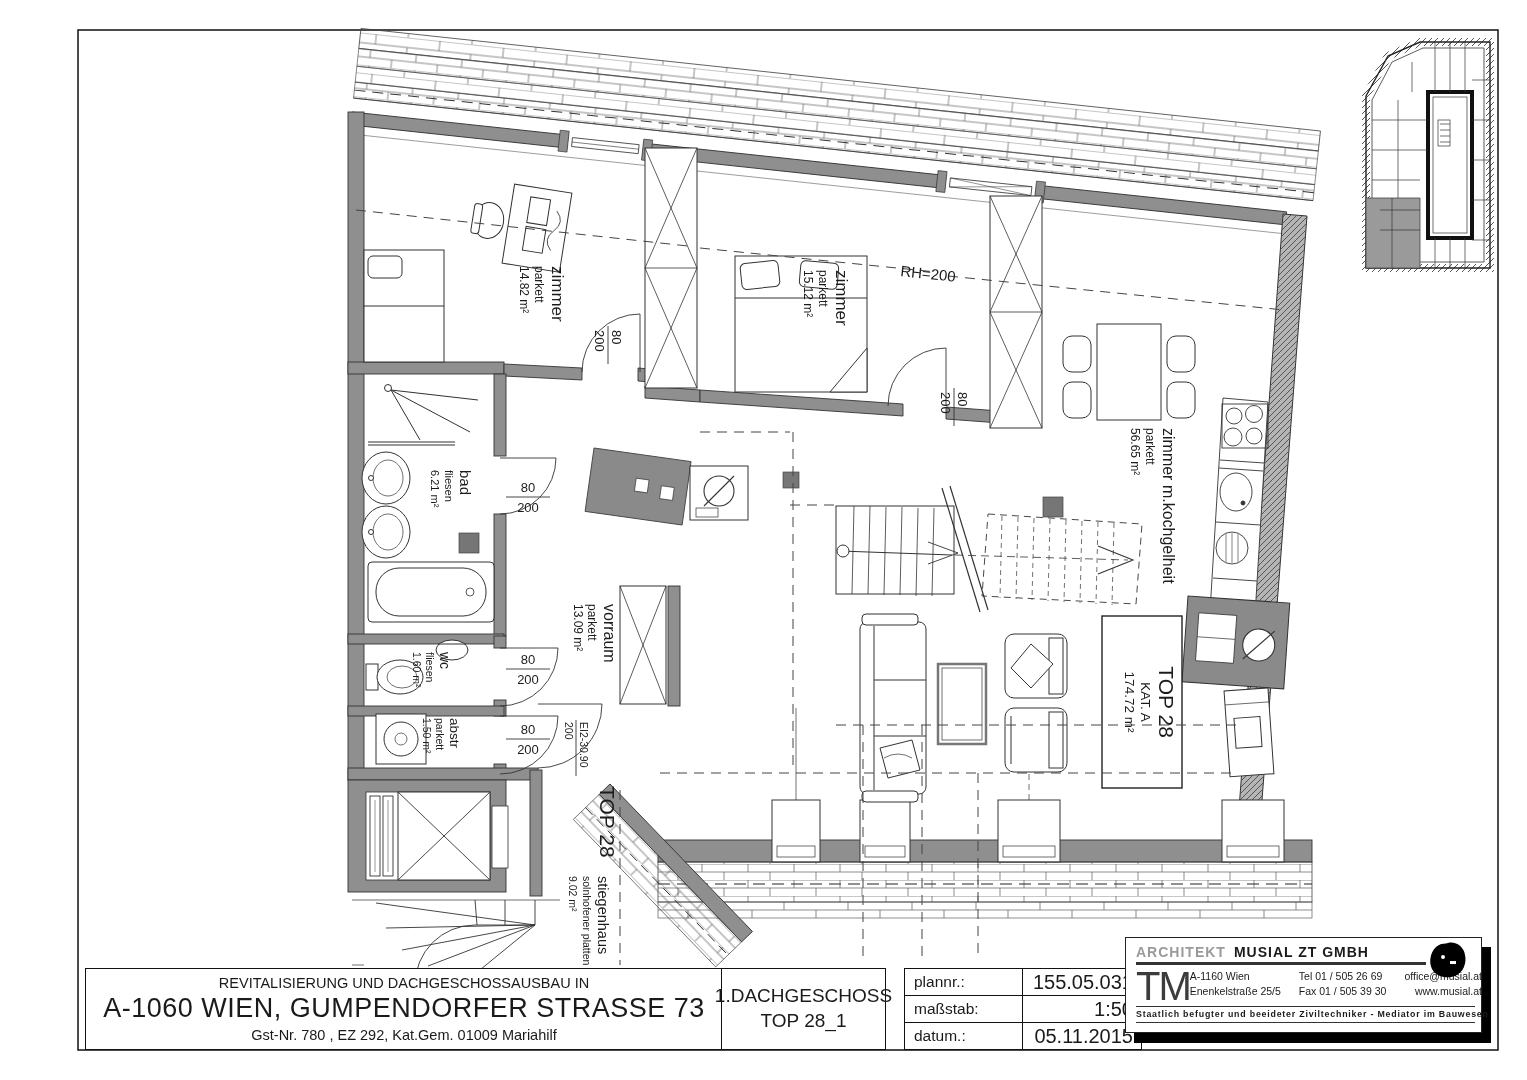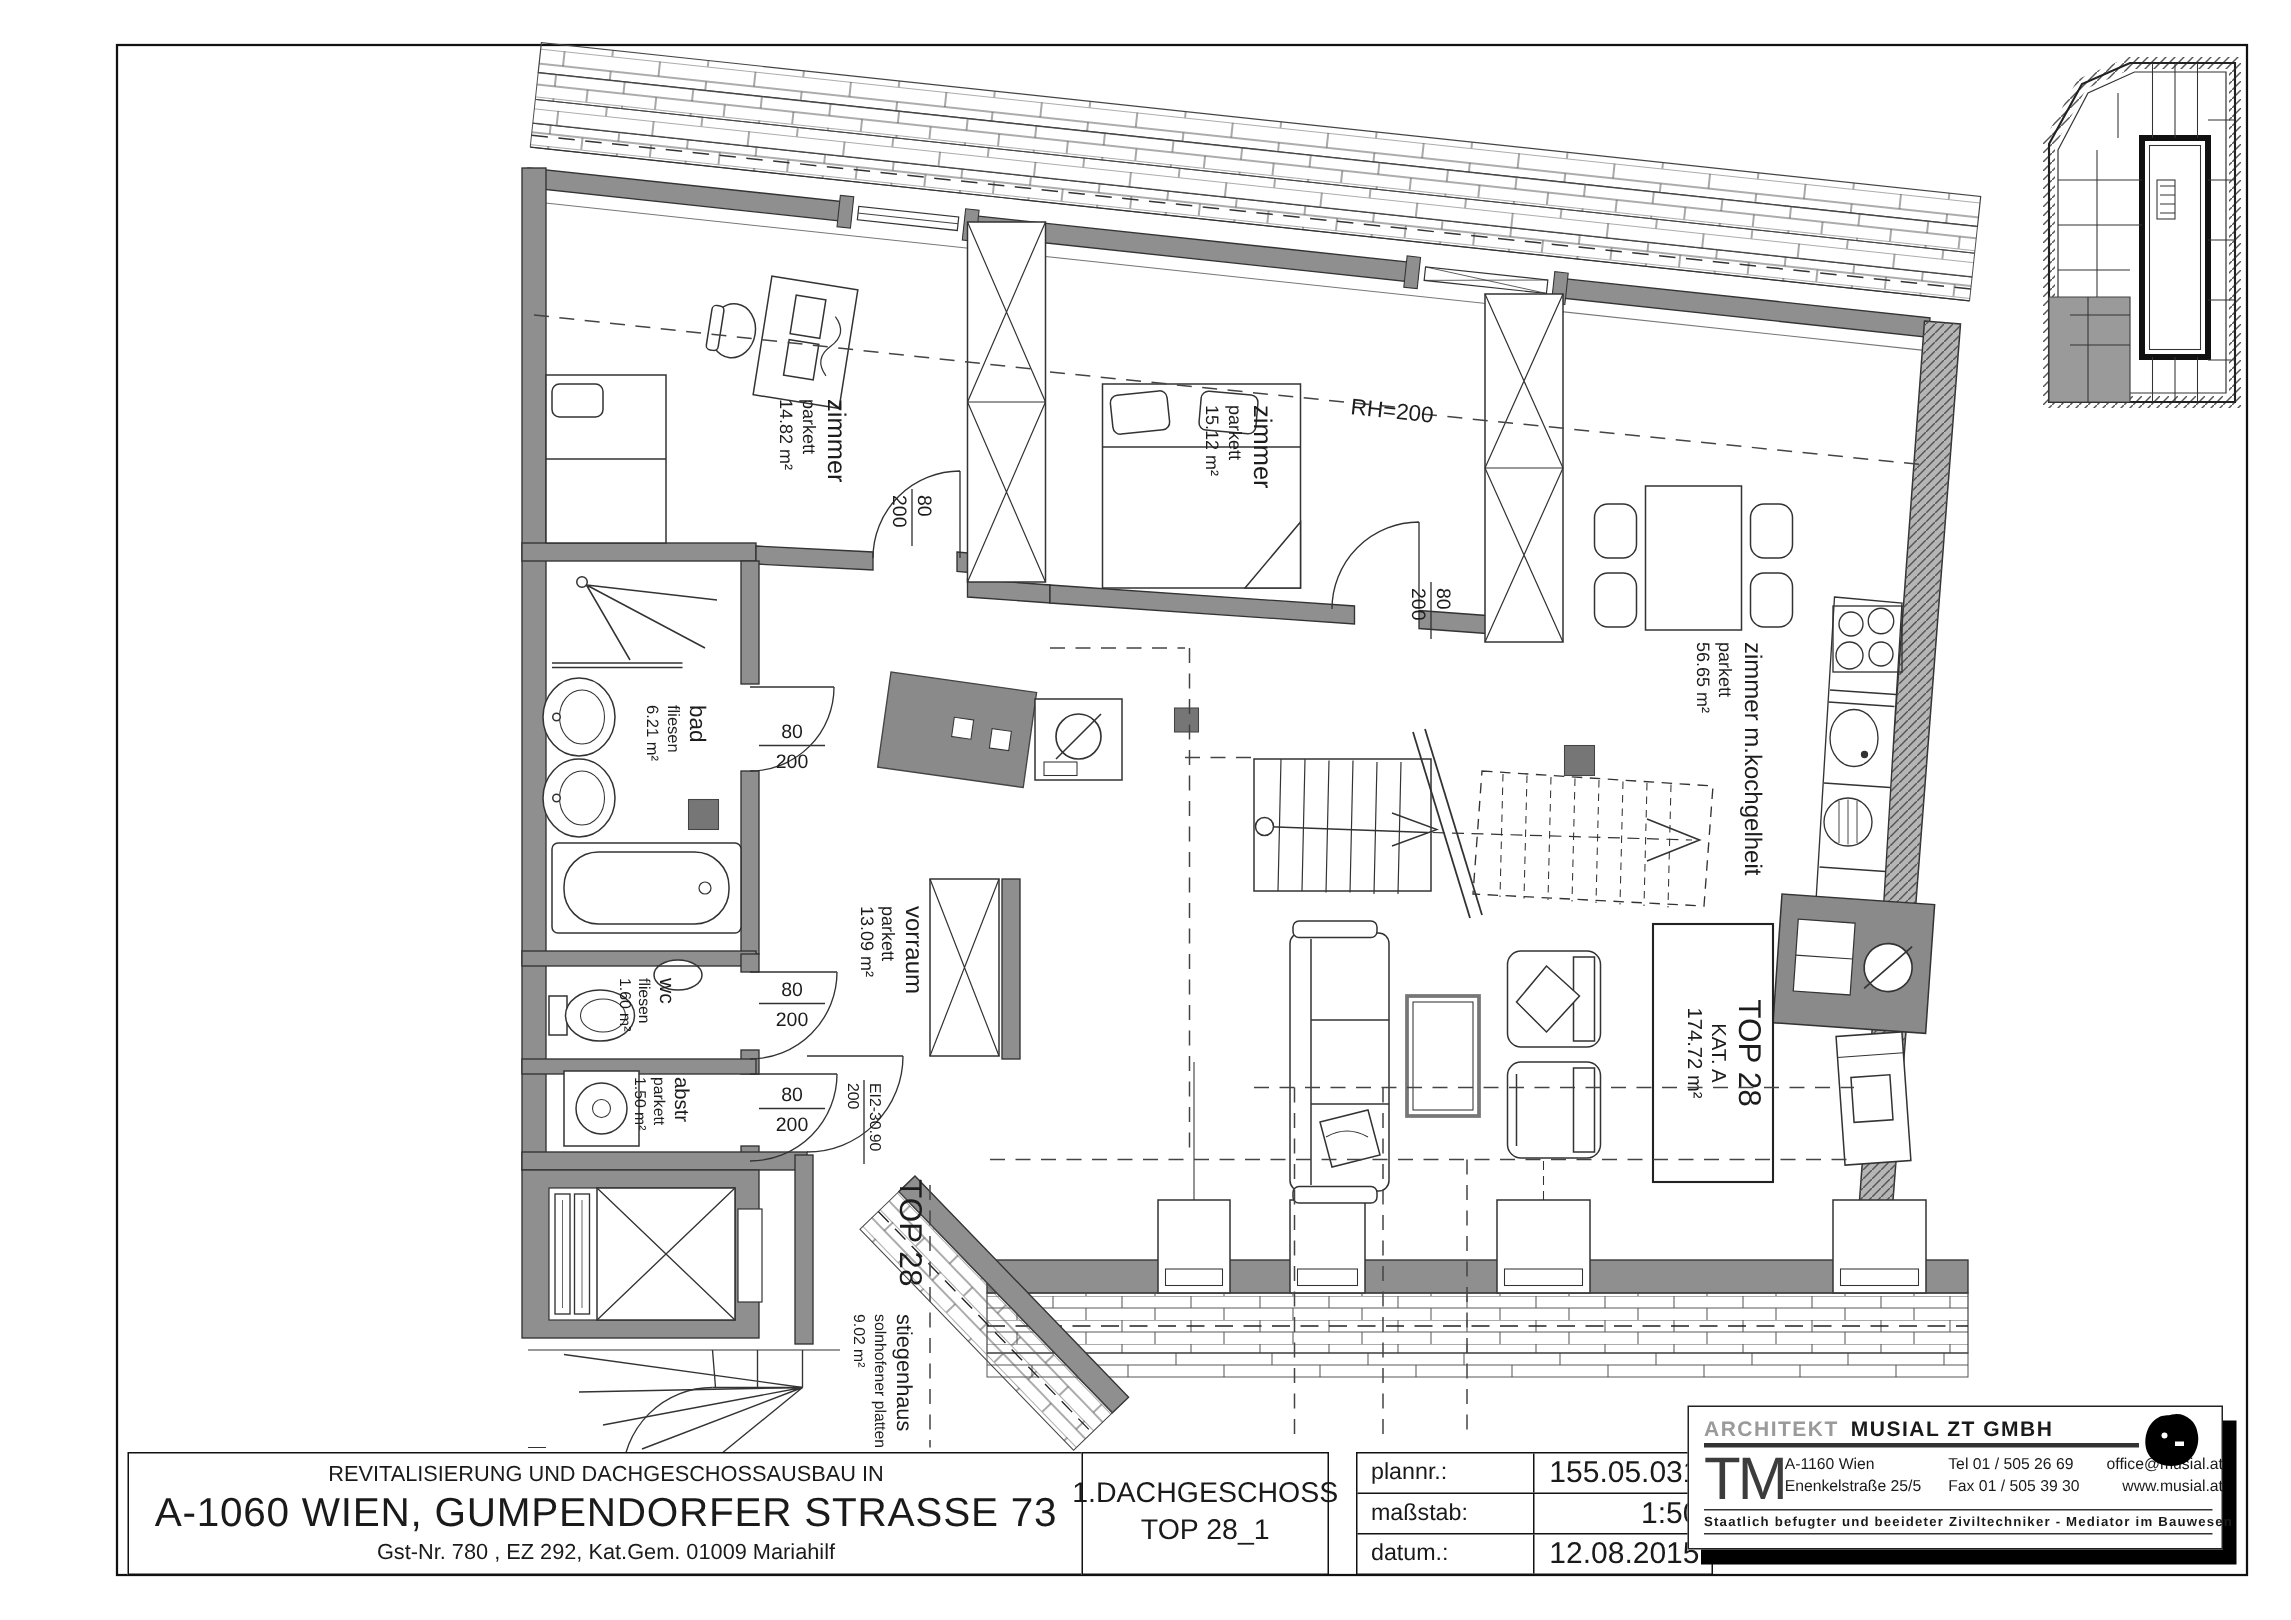--- a/index.html
+++ b/index.html
@@ -455,21 +455,21 @@
   <div class="frow">
     <div class="flabel">plannr.:</div>
     <div class="fvalue">155.05.031</div>
   </div>
   <div class="frow">
     <div class="flabel">maßstab:</div>
     <div class="fvalue">1:50</div>
   </div>
   <div class="frow">
     <div class="flabel">datum.:</div>
-    <div class="fvalue">12.08.2015</div>
+    <div class="fvalue">05.11.2015</div>
   </div>
 </div>
 
 <div class="abs" id="archShadow"></div>
 <div class="abs" id="archCard">
   <div class="archRow1">
     <span class="archRole">ARCHITEKT</span><span>MUSIAL ZT GMBH</span>
   </div>
   <div class="archRule"></div>
   <div class="archRow2">

